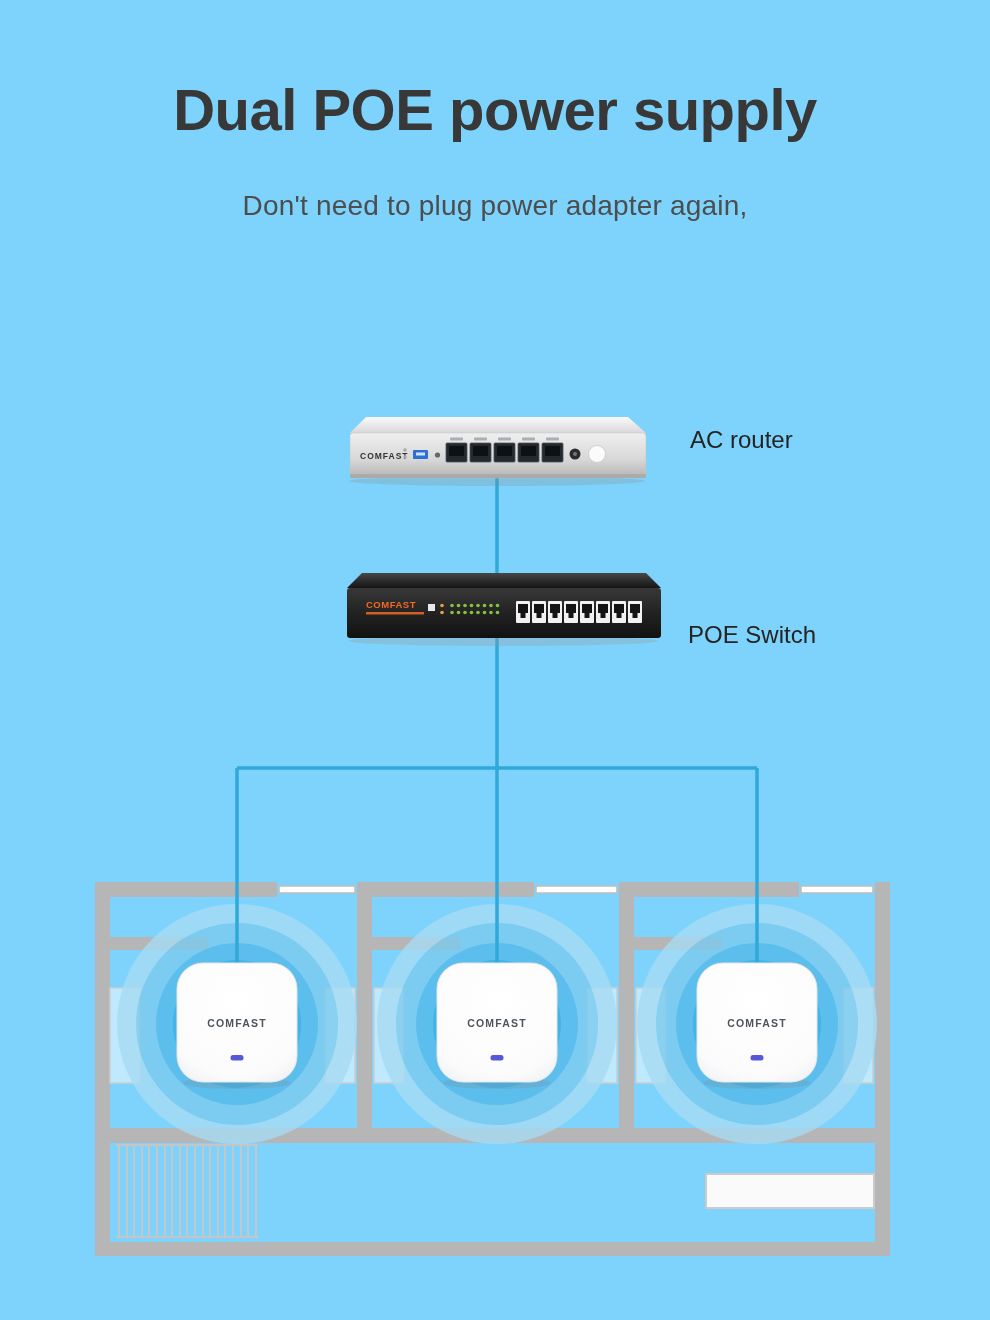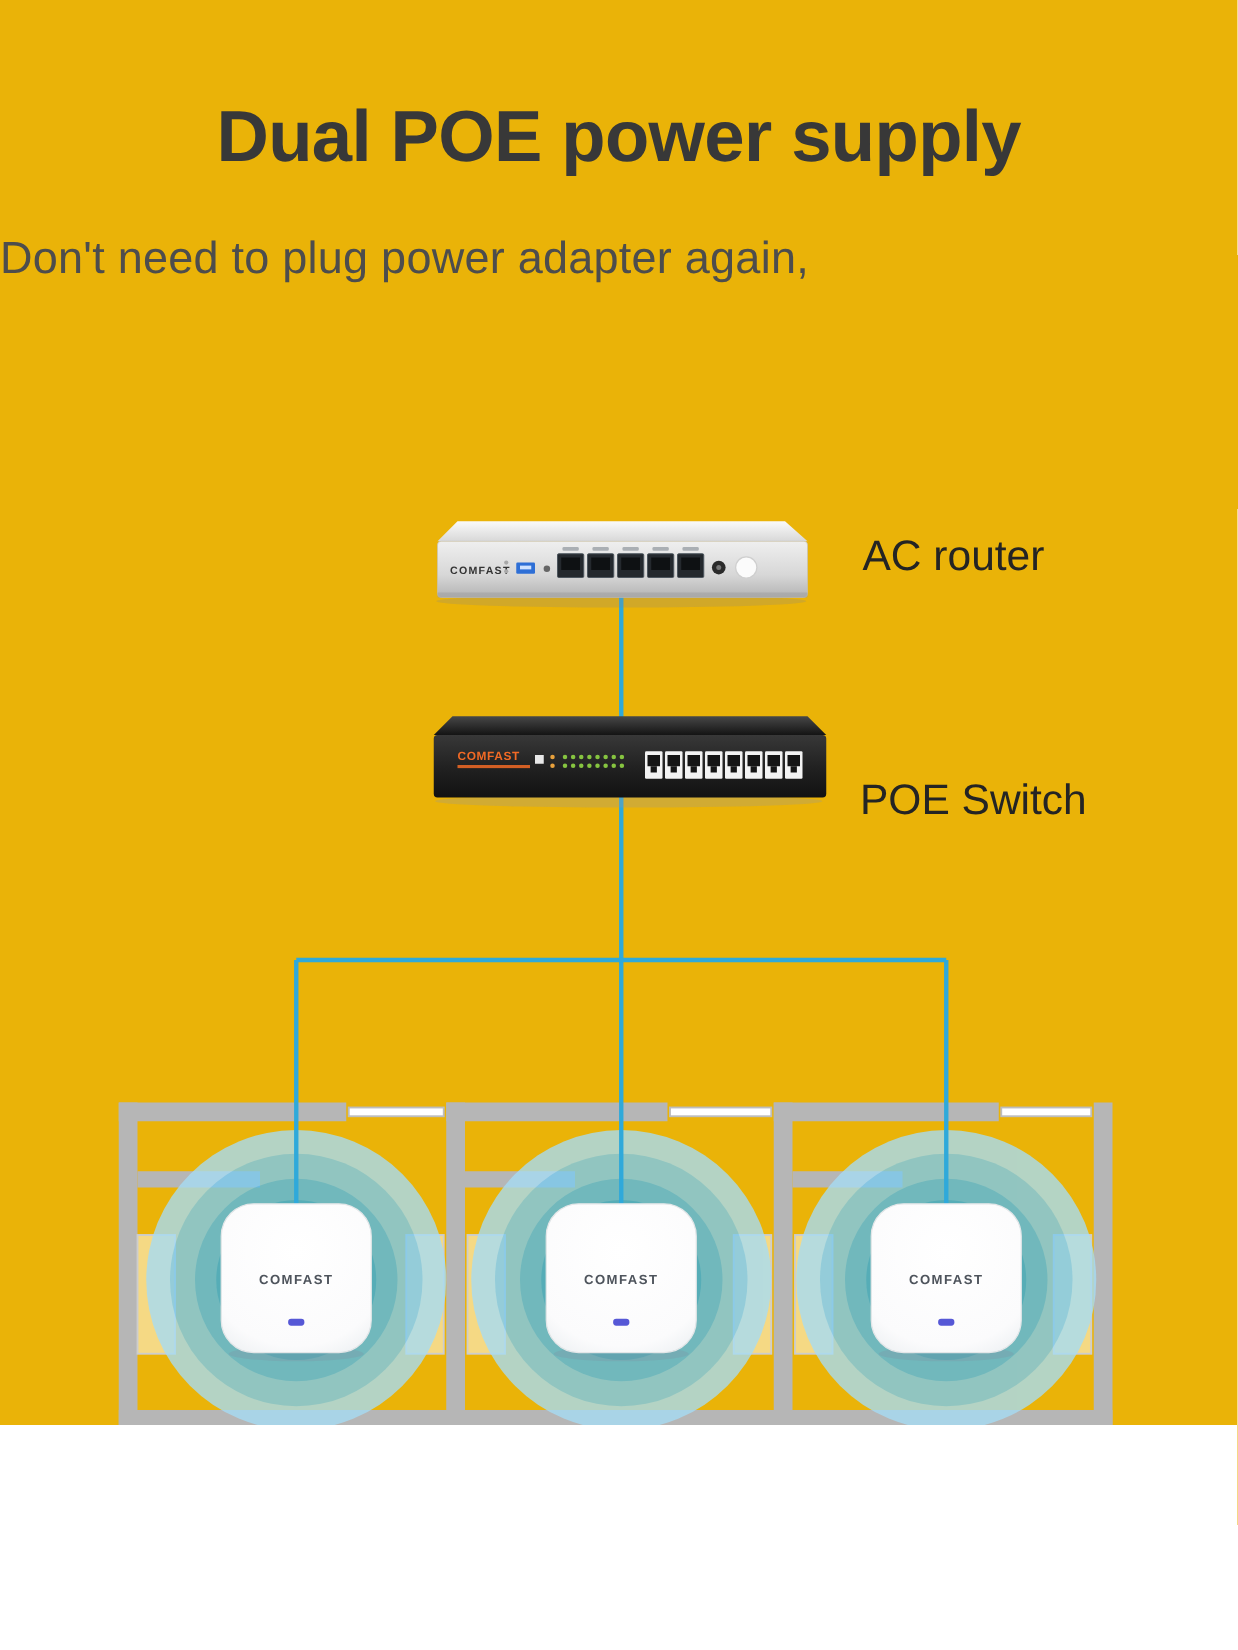--- a/index.html
+++ b/index.html
@@ -1,38 +1,38 @@
 <!DOCTYPE html>
 <html><head>
 <meta charset="utf-8">
 <style>
   html,body{margin:0;padding:0;background:#ffffff;}
   .page{
     position:relative;
-    width:990px;height:1140px;
+    width:990px;height:1320px;
     margin:0 auto;
-    background:#eab308;
+    background:#7dd3fc;
     overflow:hidden;
     font-family:"Liberation Sans", sans-serif;
   }
   .title{
     position:absolute;top:76px;left:0;width:100%;
     margin:0;text-align:center;
     font-size:58px;font-weight:800;letter-spacing:-0.5px;
     color:#383838;
   }
   .subtitle{
     position:absolute;top:186px;left:0;width:100%;
-    text-align:left;
-    font-size:36px;line-height:40px;letter-spacing:0.2px;
+    text-align:center;
+    font-size:28px;line-height:40px;letter-spacing:0.2px;
     color:#4d4d4d;font-weight:400;
   }
   .dev-label{
     position:absolute;
-    font-size:34px;color:#242424;font-weight:400;
+    font-size:24px;color:#242424;font-weight:400;
   }
   .label-router{left:690px;top:426px;}
   .label-switch{left:688px;top:597px;margin-top:24px;}
   svg.diagram{position:absolute;left:0;top:0;}
   svg text{font-family:"Liberation Sans", sans-serif;}
 </style>
 </head>
 <body>
 
 <div class="page">

